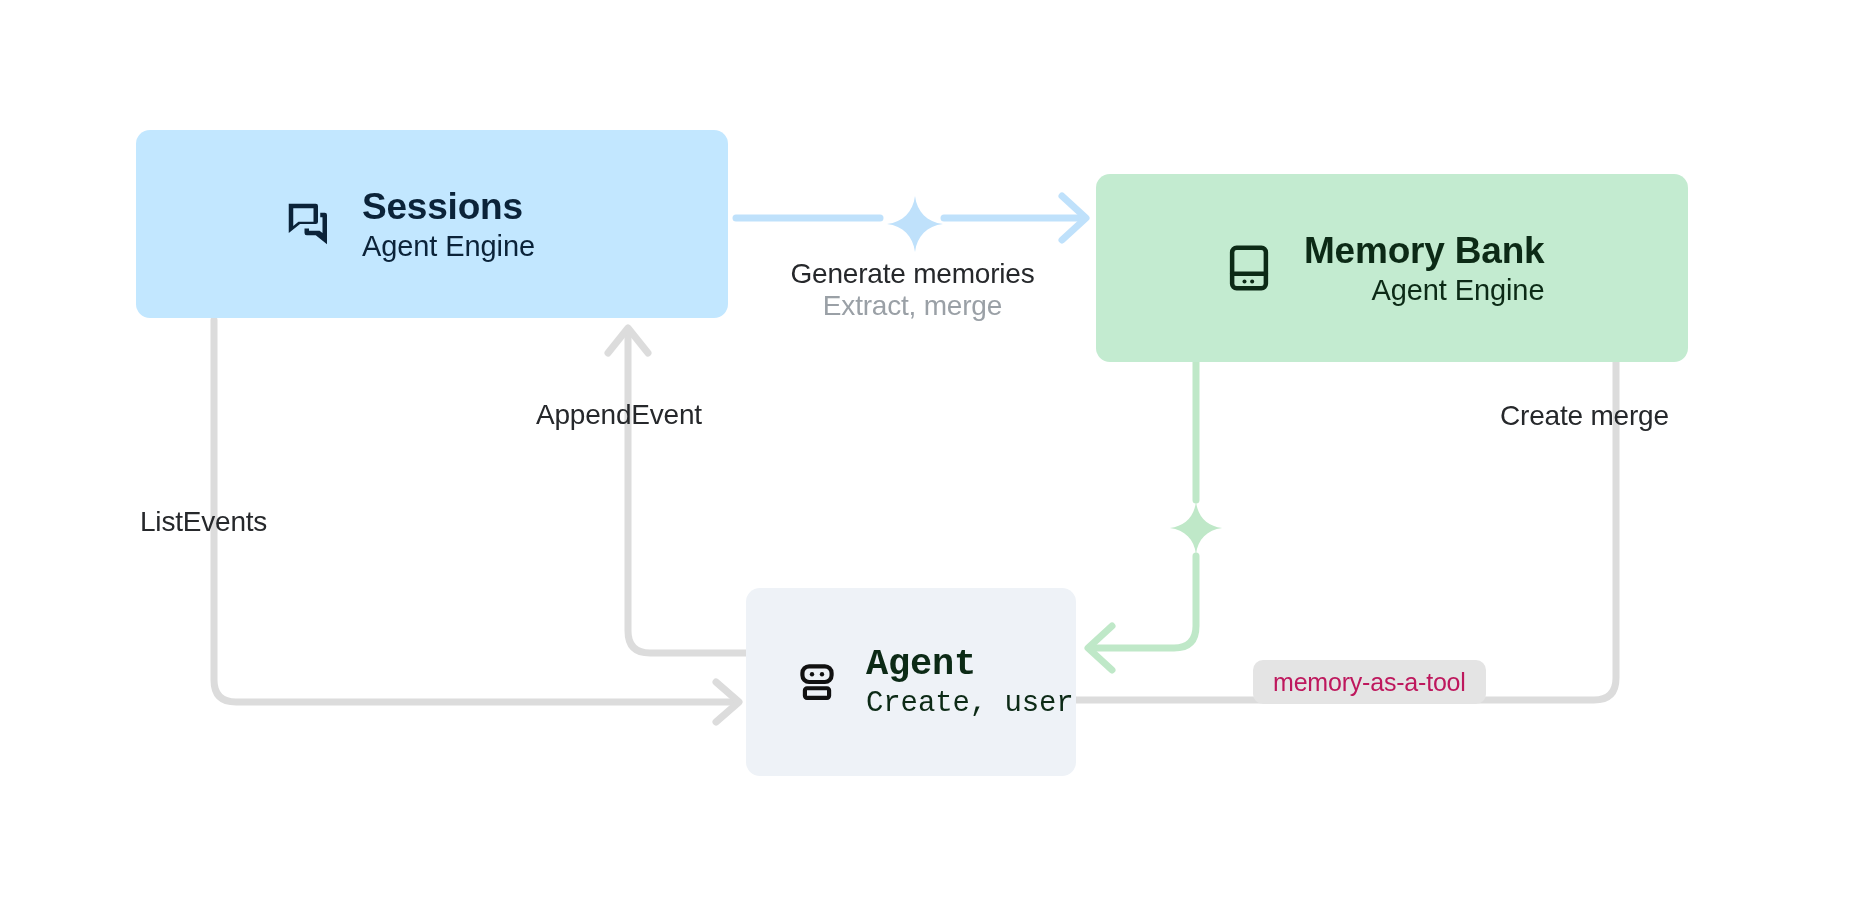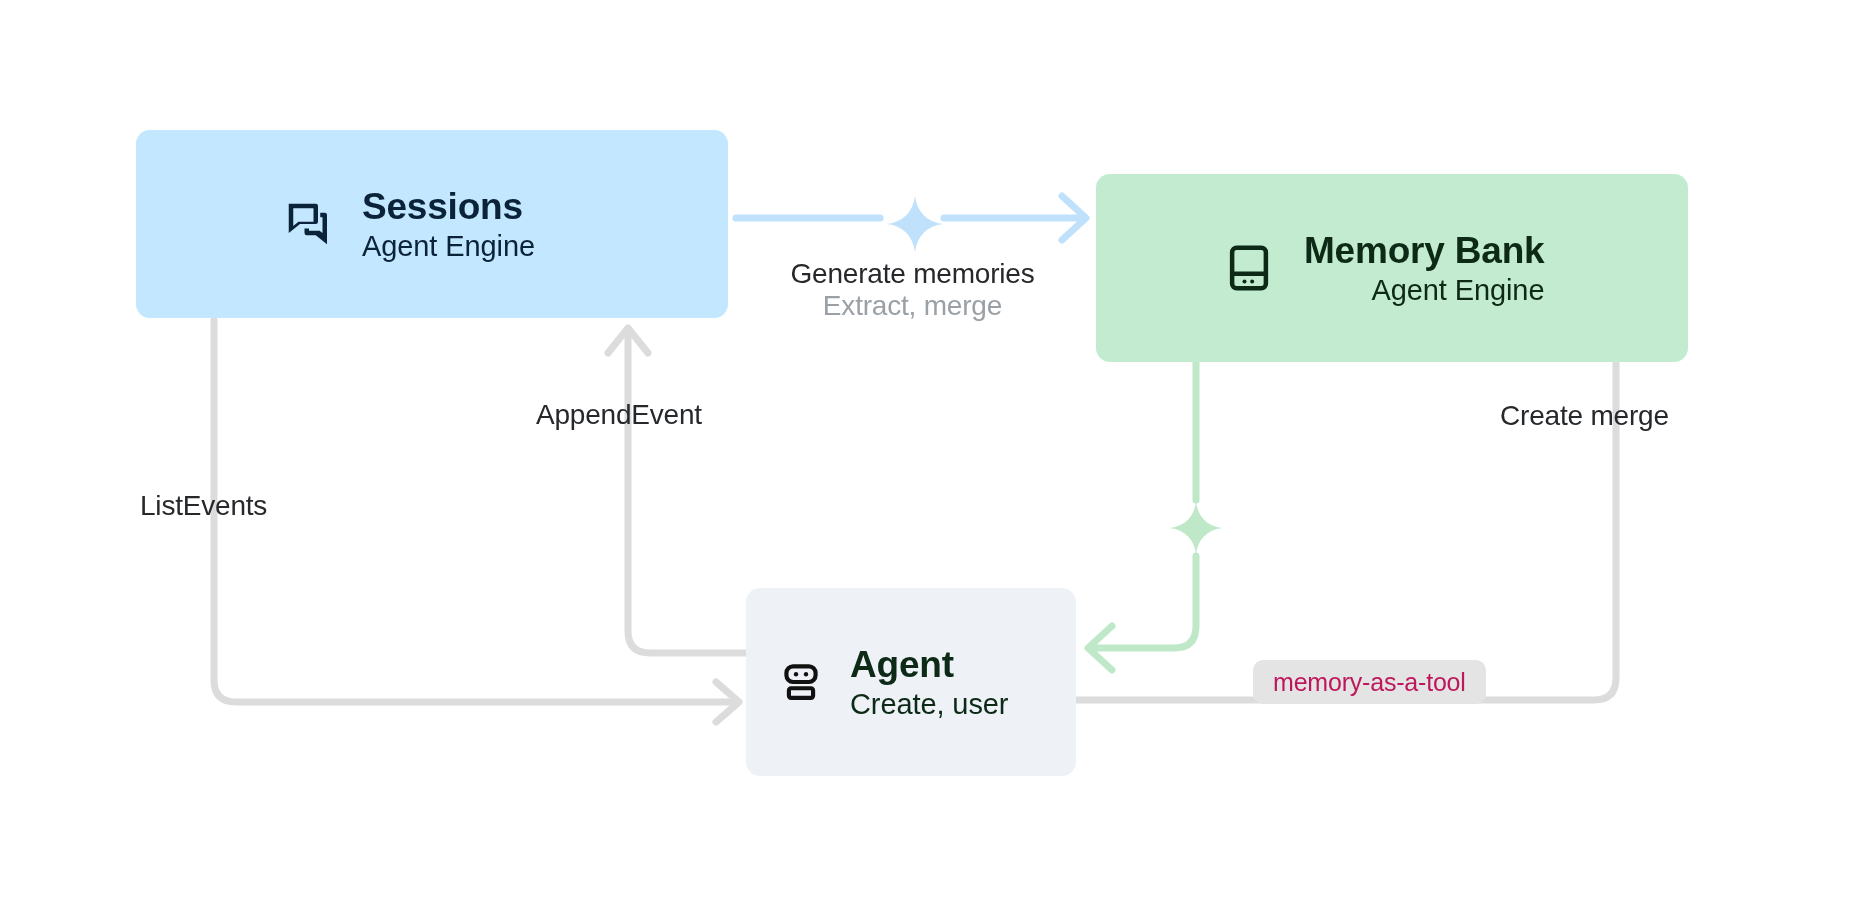--- a/index.html
+++ b/index.html
@@ -79,42 +79,43 @@
     color: #0c2a16;
     padding-left: 126px;
     gap: 28px;
     margin-top: 44px;
   }
   #node-agent {
     left: 746px;  top: 588px;
     width: 330px; height: 188px;
     background: #eef2f7;
     color: #0c2a16;
-    padding-left: 30px;
+    padding-left: 46px;
     gap: 24px;
+    font-family: Liberation Mono, monospace;
   }
 
   
   .elabel {
     position: absolute;
     white-space: nowrap;
     color: #26282b;
     font-weight: 400;
     text-align: center;
   }
   .elabel .l1 { font-size: 28px; letter-spacing: -0.2px; }
   .elabel .l2 {
     font-size: 28px;
     color: #9aa0a6;
     letter-spacing: -0.2px;
     text-align: center;
   }
   #lbl-generate { left: 770px; top: 258px; width: 285px; text-align: center; }
   #lbl-append   { left: 536px; top: 399px; }
-  #lbl-list     { left: 140px; top: 490px; }
+  #lbl-list     { left: 140px; top: 506px; }
   #lbl-retrieve { left: 1224px; top: 506px; }
   #lbl-create   { left: 1500px; top: 400px; }
 
   
   #badge-tool {
     position: absolute;
     left: 1253px; top: 660px;
     height: 44px;
     padding: 0 20px;
     display: flex;

